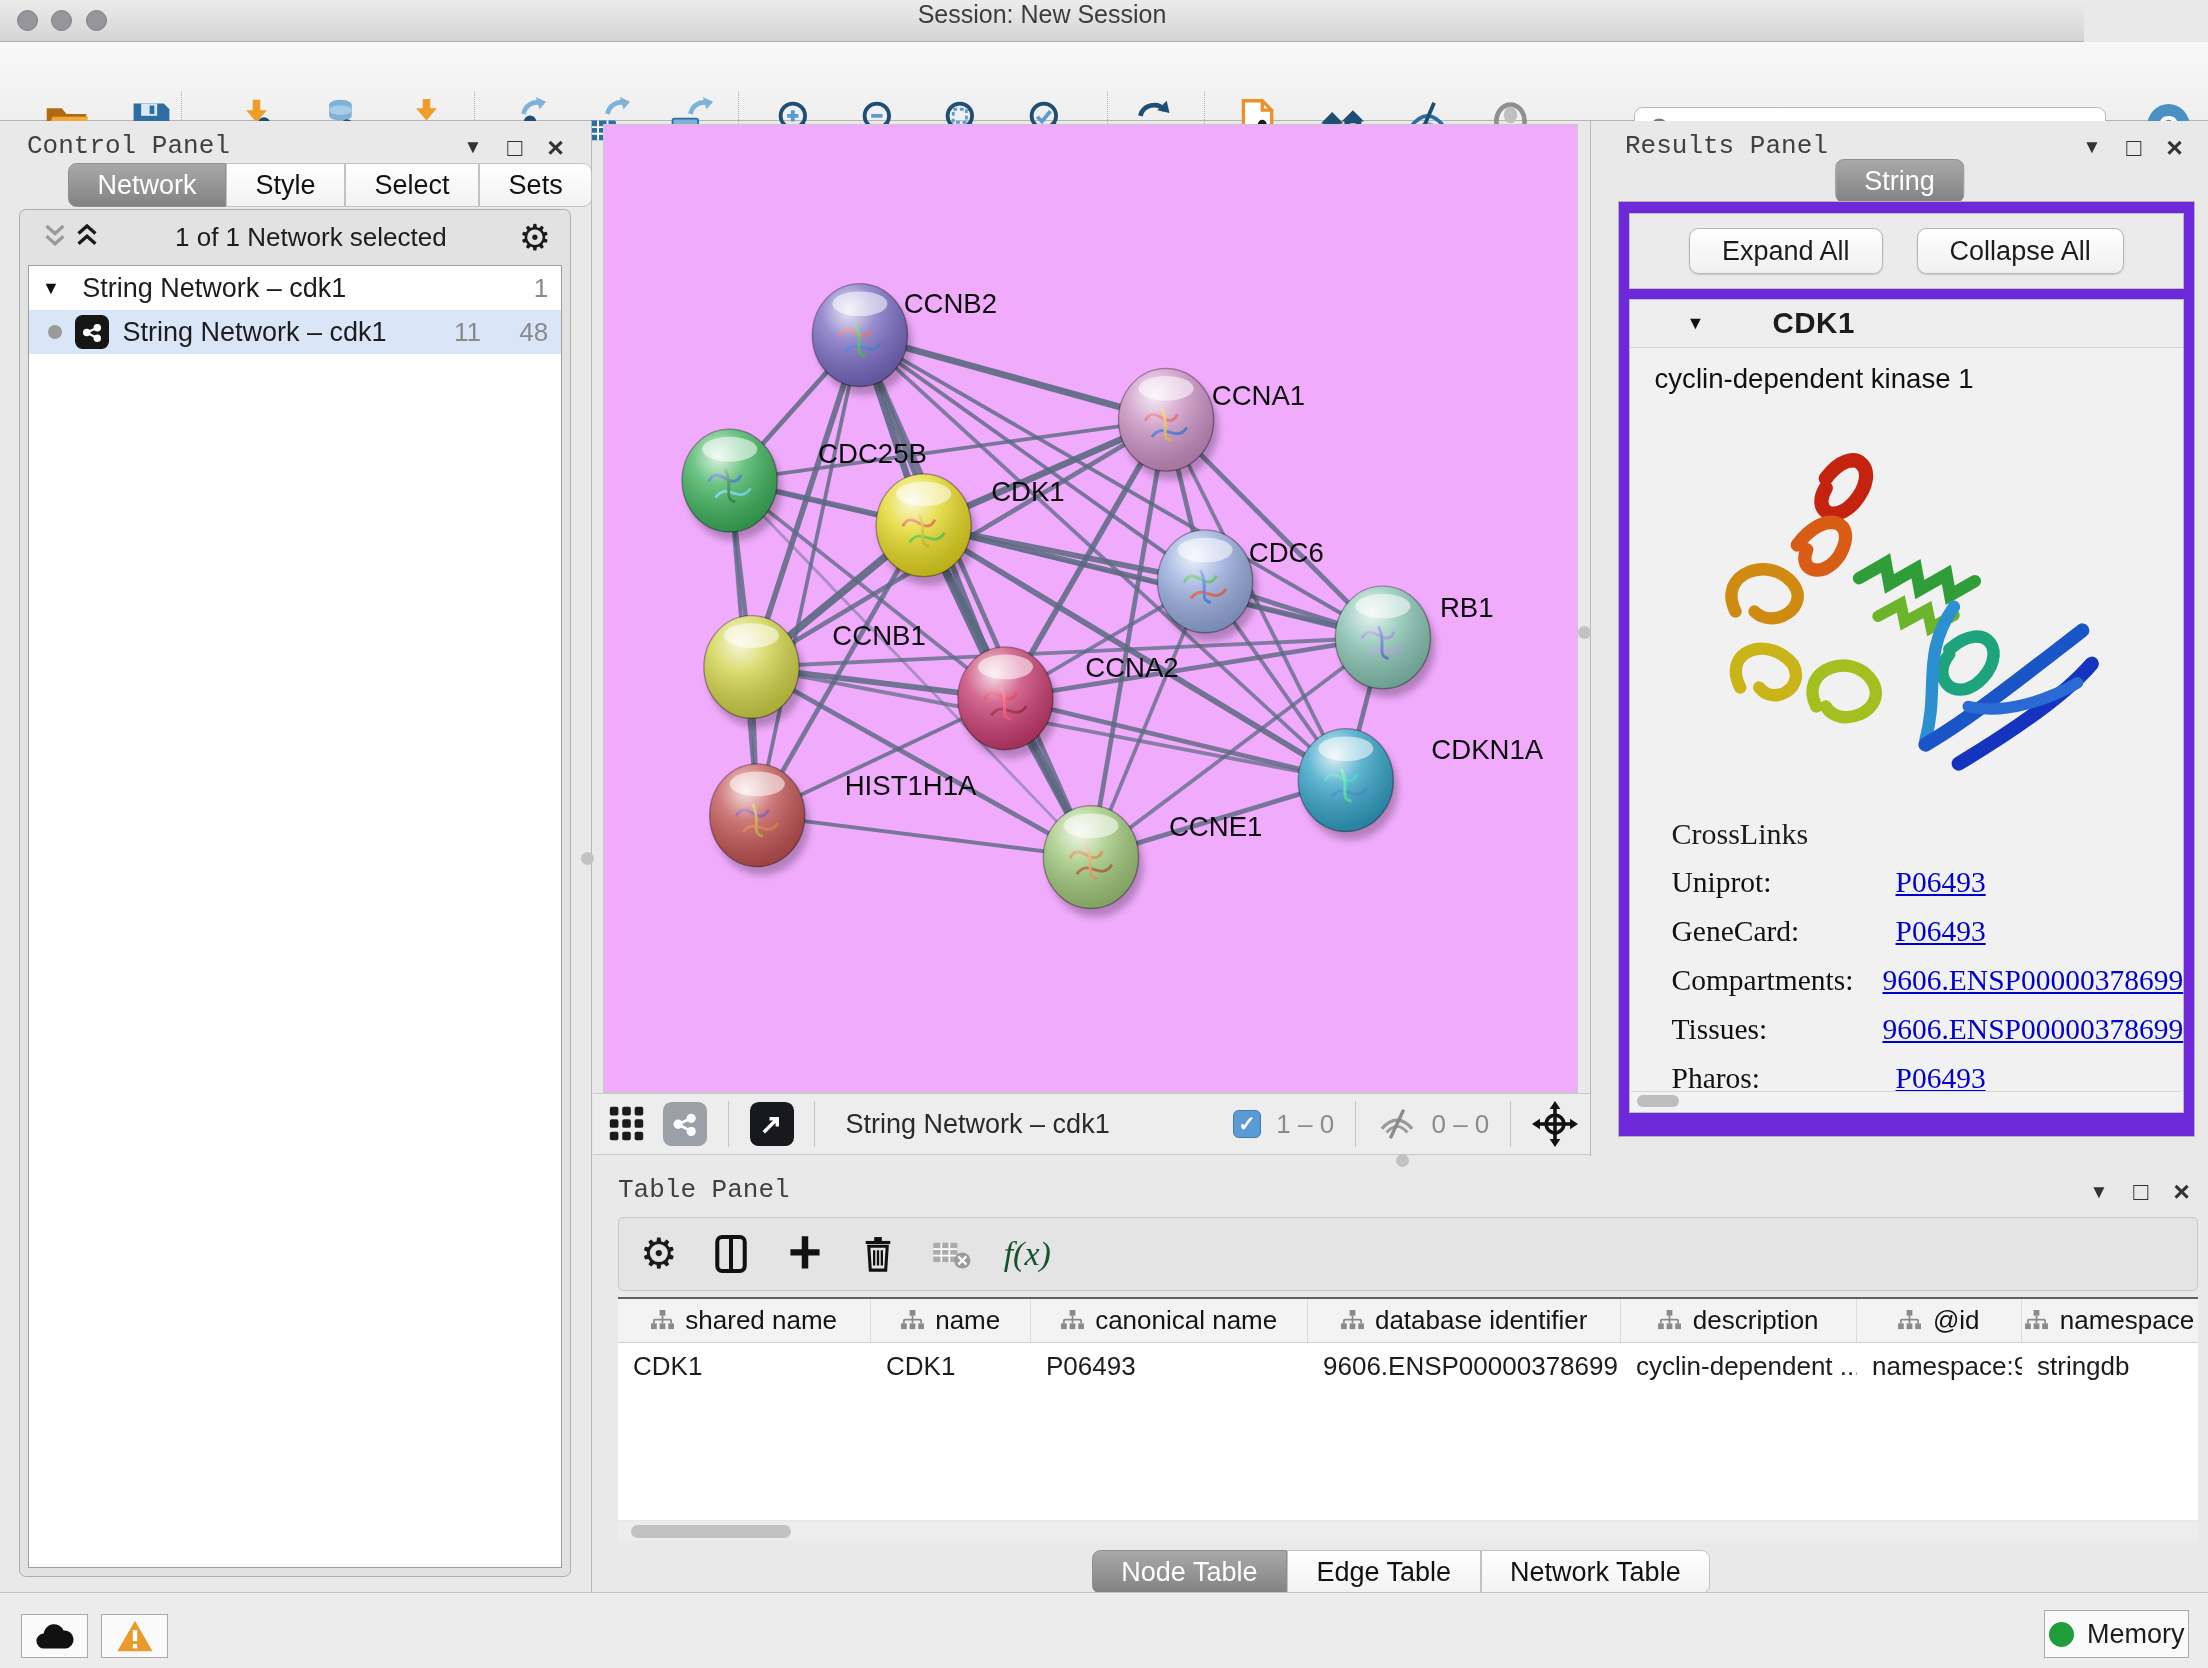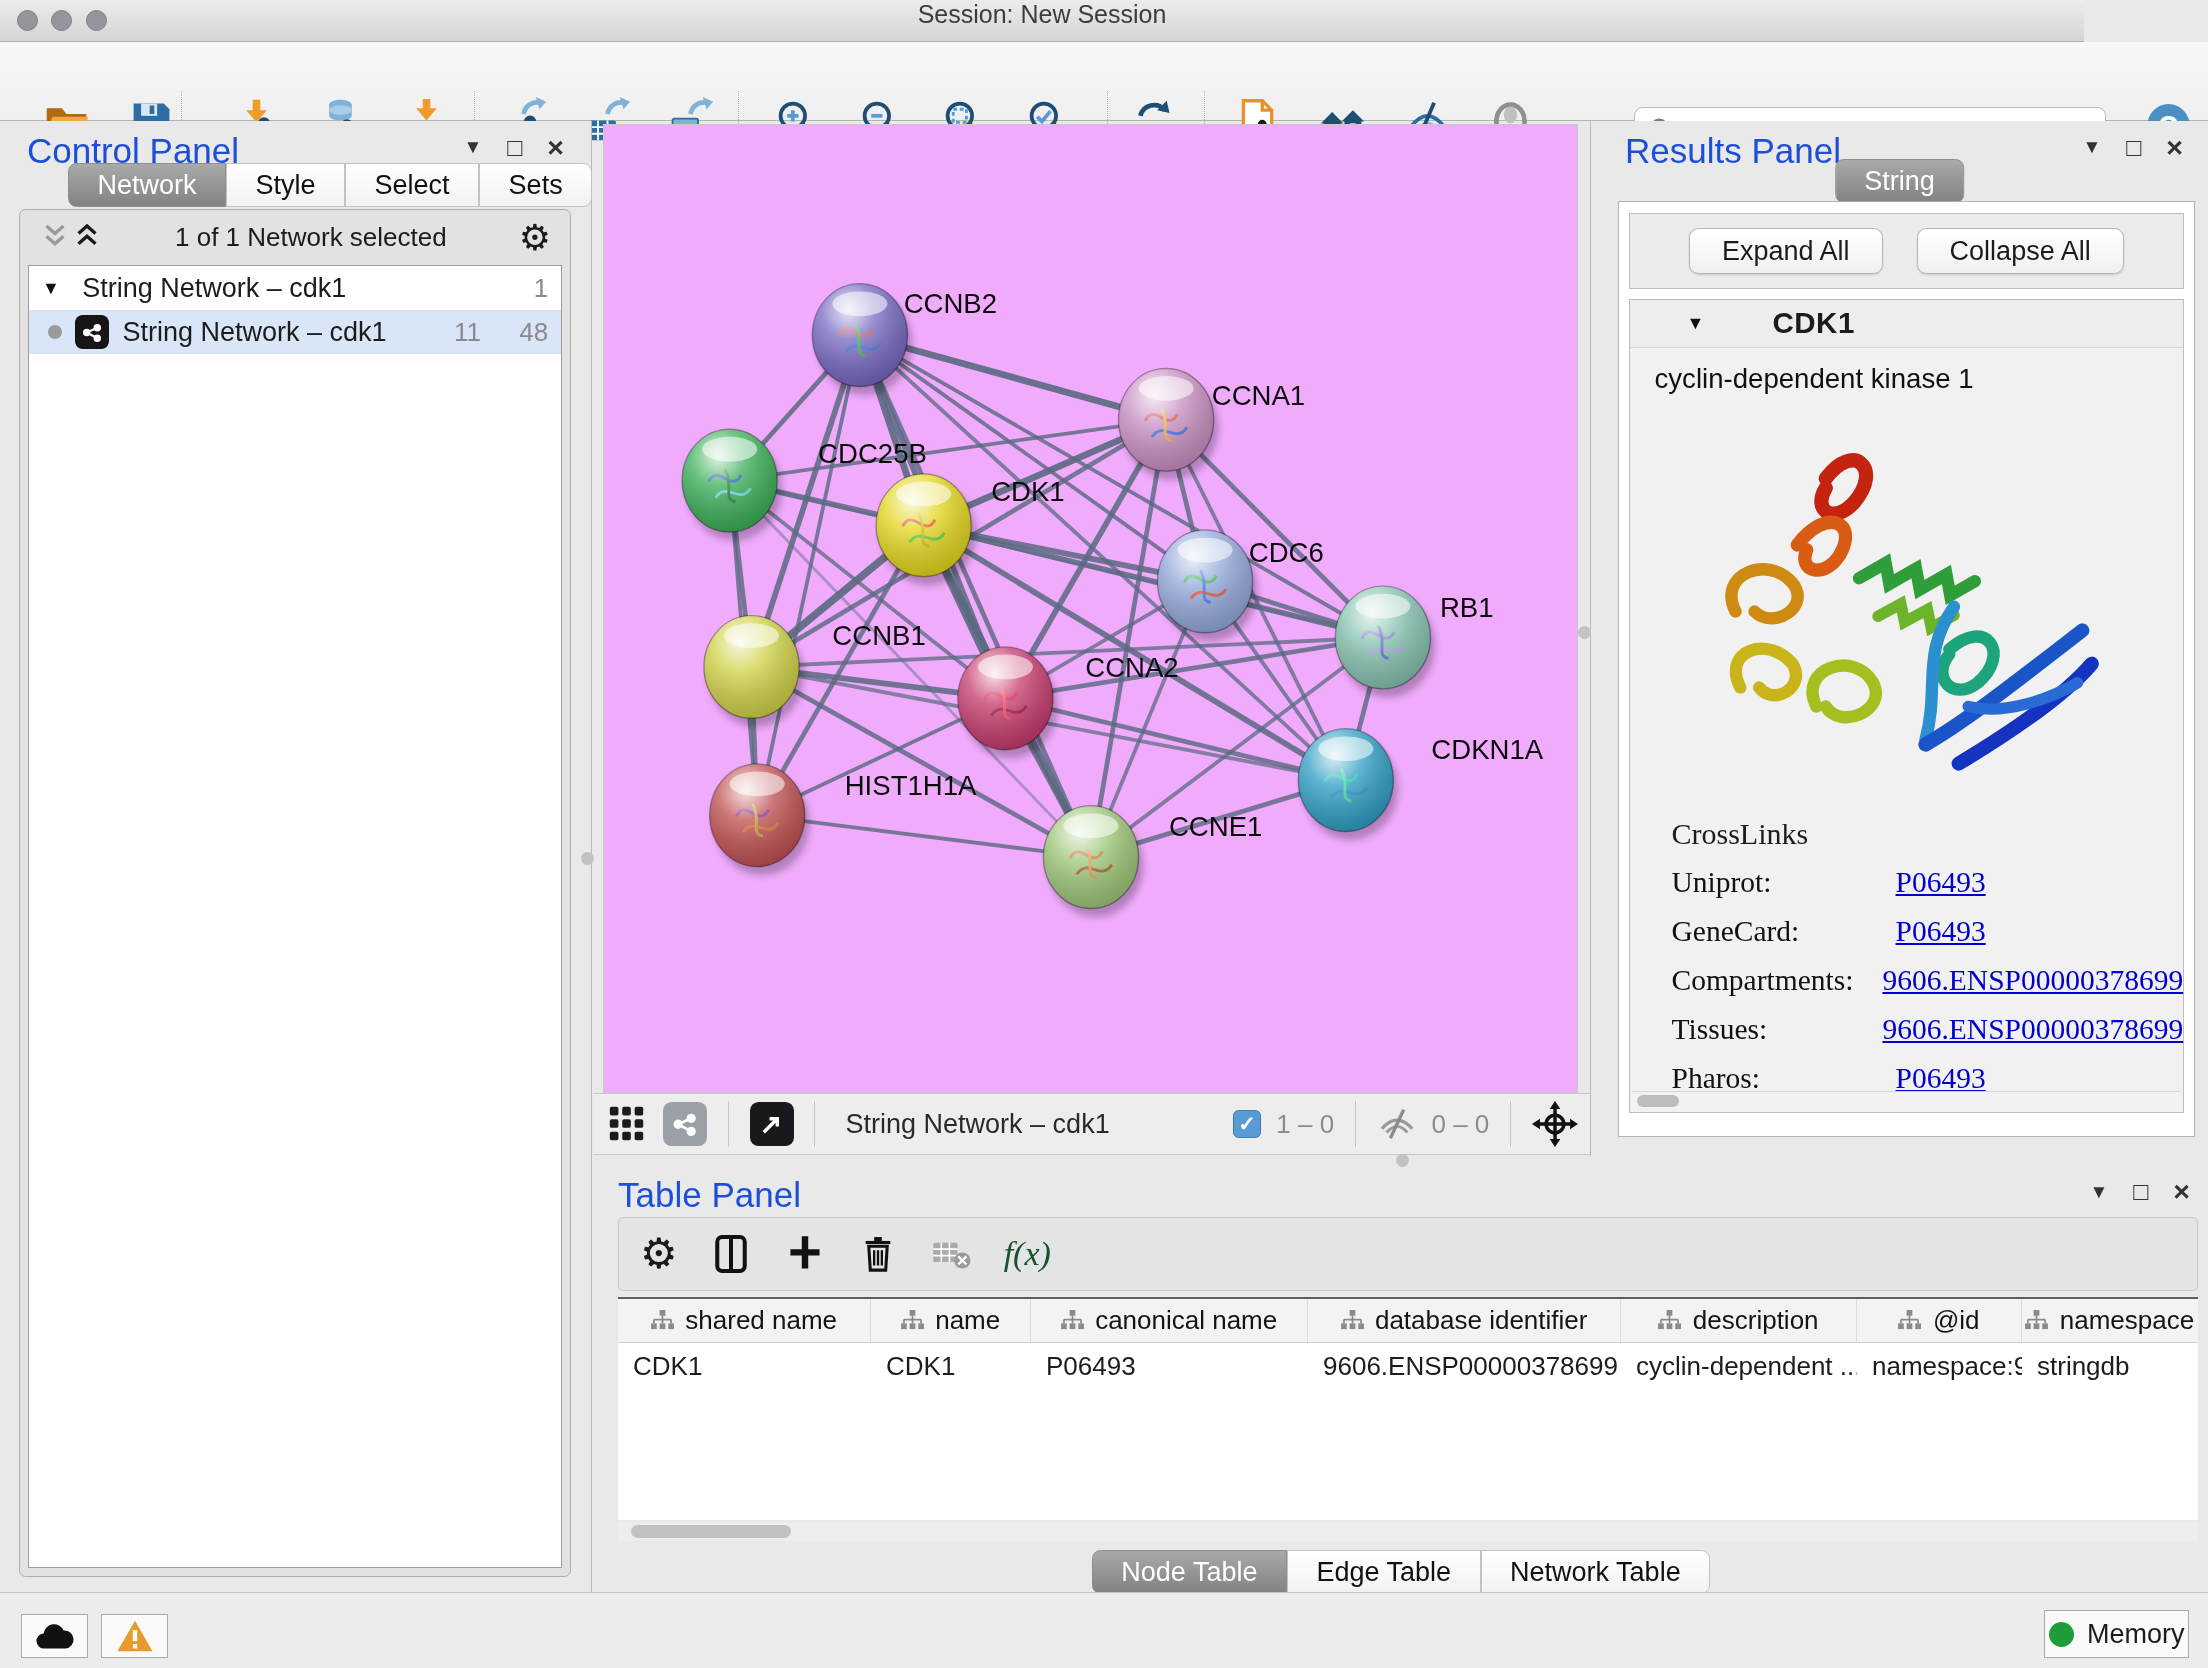--- a/index.html
+++ b/index.html
@@ -21,21 +21,21 @@
   .tbtn { position:absolute; top:53px; width:53px; height:53px; display:flex;
     align-items:center; justify-content:center; }
   .tbtn svg { width:49px; height:49px; }
   .tsep { position:absolute; top:49px; height:59px; border-left:1.9px dotted #b0b0b0; }
   .searchbox { position:absolute; left:1634px; top:65px; width:472px; height:49px;
     background:#fff; border:1.9px solid #b9b9b9; border-radius:8.6px; display:flex; align-items:center; }
   .searchbox svg { margin-left:11.4px; }
   .searchbox input { border:none; outline:none; flex:1; height:38px; font-size:25px; background:transparent; }
 
   
-  .phead { position:absolute; display:flex; align-items:center; font-size:35px; color:#1d4ed8; }
+  .phead { position:absolute; display:flex; align-items:center; font-size:26px; color:#404040;font-family:Liberation Mono, monospace; }
   .pctrl { position:absolute; display:flex; gap:25px; align-items:center; color:#333; }
   .pctrl .caret { font-size:19px; }
   .pctrl .flo { font-size:25px; }
   .pctrl .clo { font-size:28.5px; font-weight:bold; }
 
   .tab { height:44px; padding:0 28.5px; display:flex; align-items:center; justify-content:center;
     font-size:27px; background:linear-gradient(#ffffff,#f2f2f2); border:1px solid #c2c2c2;
     color:#111; }
   .tab.sel { background:linear-gradient(#a9a9a9,#828282); color:#fff; border-color:#8e8e8e; }
   .tab:first-child { border-radius:8.6px 0 0 8.6px; }
@@ -74,21 +74,21 @@
   .nt-count { font-size:26px; color:#8b8b8b; }
   .checkbox { width:28.5px; height:28.5px; border-radius:5.7px; background:#5b9bd5; border:1px solid #4079ab;
     display:flex; align-items:center; justify-content:center; color:#fff; font-size:21px; font-weight:bold; }
   .iconbtn { display:flex; align-items:center; justify-content:center; }
 
   
   .results-region { position:absolute; left:1590px; top:121px; width:618px; height:1035px;
     background:#e9e9e9; border-left:1px solid #b9b9b9; }
   .rp-tab { position:absolute; left:50%; transform:translateX(-50%); top:38px; border-radius:8.6px; }
   .rp-box { position:absolute; left:27px; right:13.3px; top:80px; height:936px;
-    background:#ffffff; border:1px solid #b3b3b3; }
+    background:#6d28d9; border:1px solid #b3b3b3; }
   .rp-actions { margin:11.4px 9.5px 0 9.5px; height:76px; background:#ebebeb; border:1px solid #bdbdbd;
     display:flex; align-items:center; justify-content:center; gap:34px; }
   .rbtn { height:46px; padding:0 32px; font-size:27px; background:linear-gradient(#ffffff,#f0f0f0);
     border:1px solid #b5b5b5; border-radius:9.5px; display:flex; align-items:center; box-shadow:0 1px 1.9px rgba(0,0,0,.15); }
   .cdk-box { margin:9.5px 9.5px 0 9.5px; height:814px; border:1px solid #bdbdbd; background:#f1f1f1; position:relative; }
   .cdk-head { height:48px; background:#ededed; border-bottom:1px solid #d2d2d2; display:flex;
     align-items:center; }
   .cdk-head .tcaret { margin-left:57px; }
   .cdk-gene { font-size:29.5px; font-weight:bold; margin-left:59px; letter-spacing:0.5px; }
   .cdk-desc { font-size:27.6px; padding:15px 0 0 25px; color:#111; }

